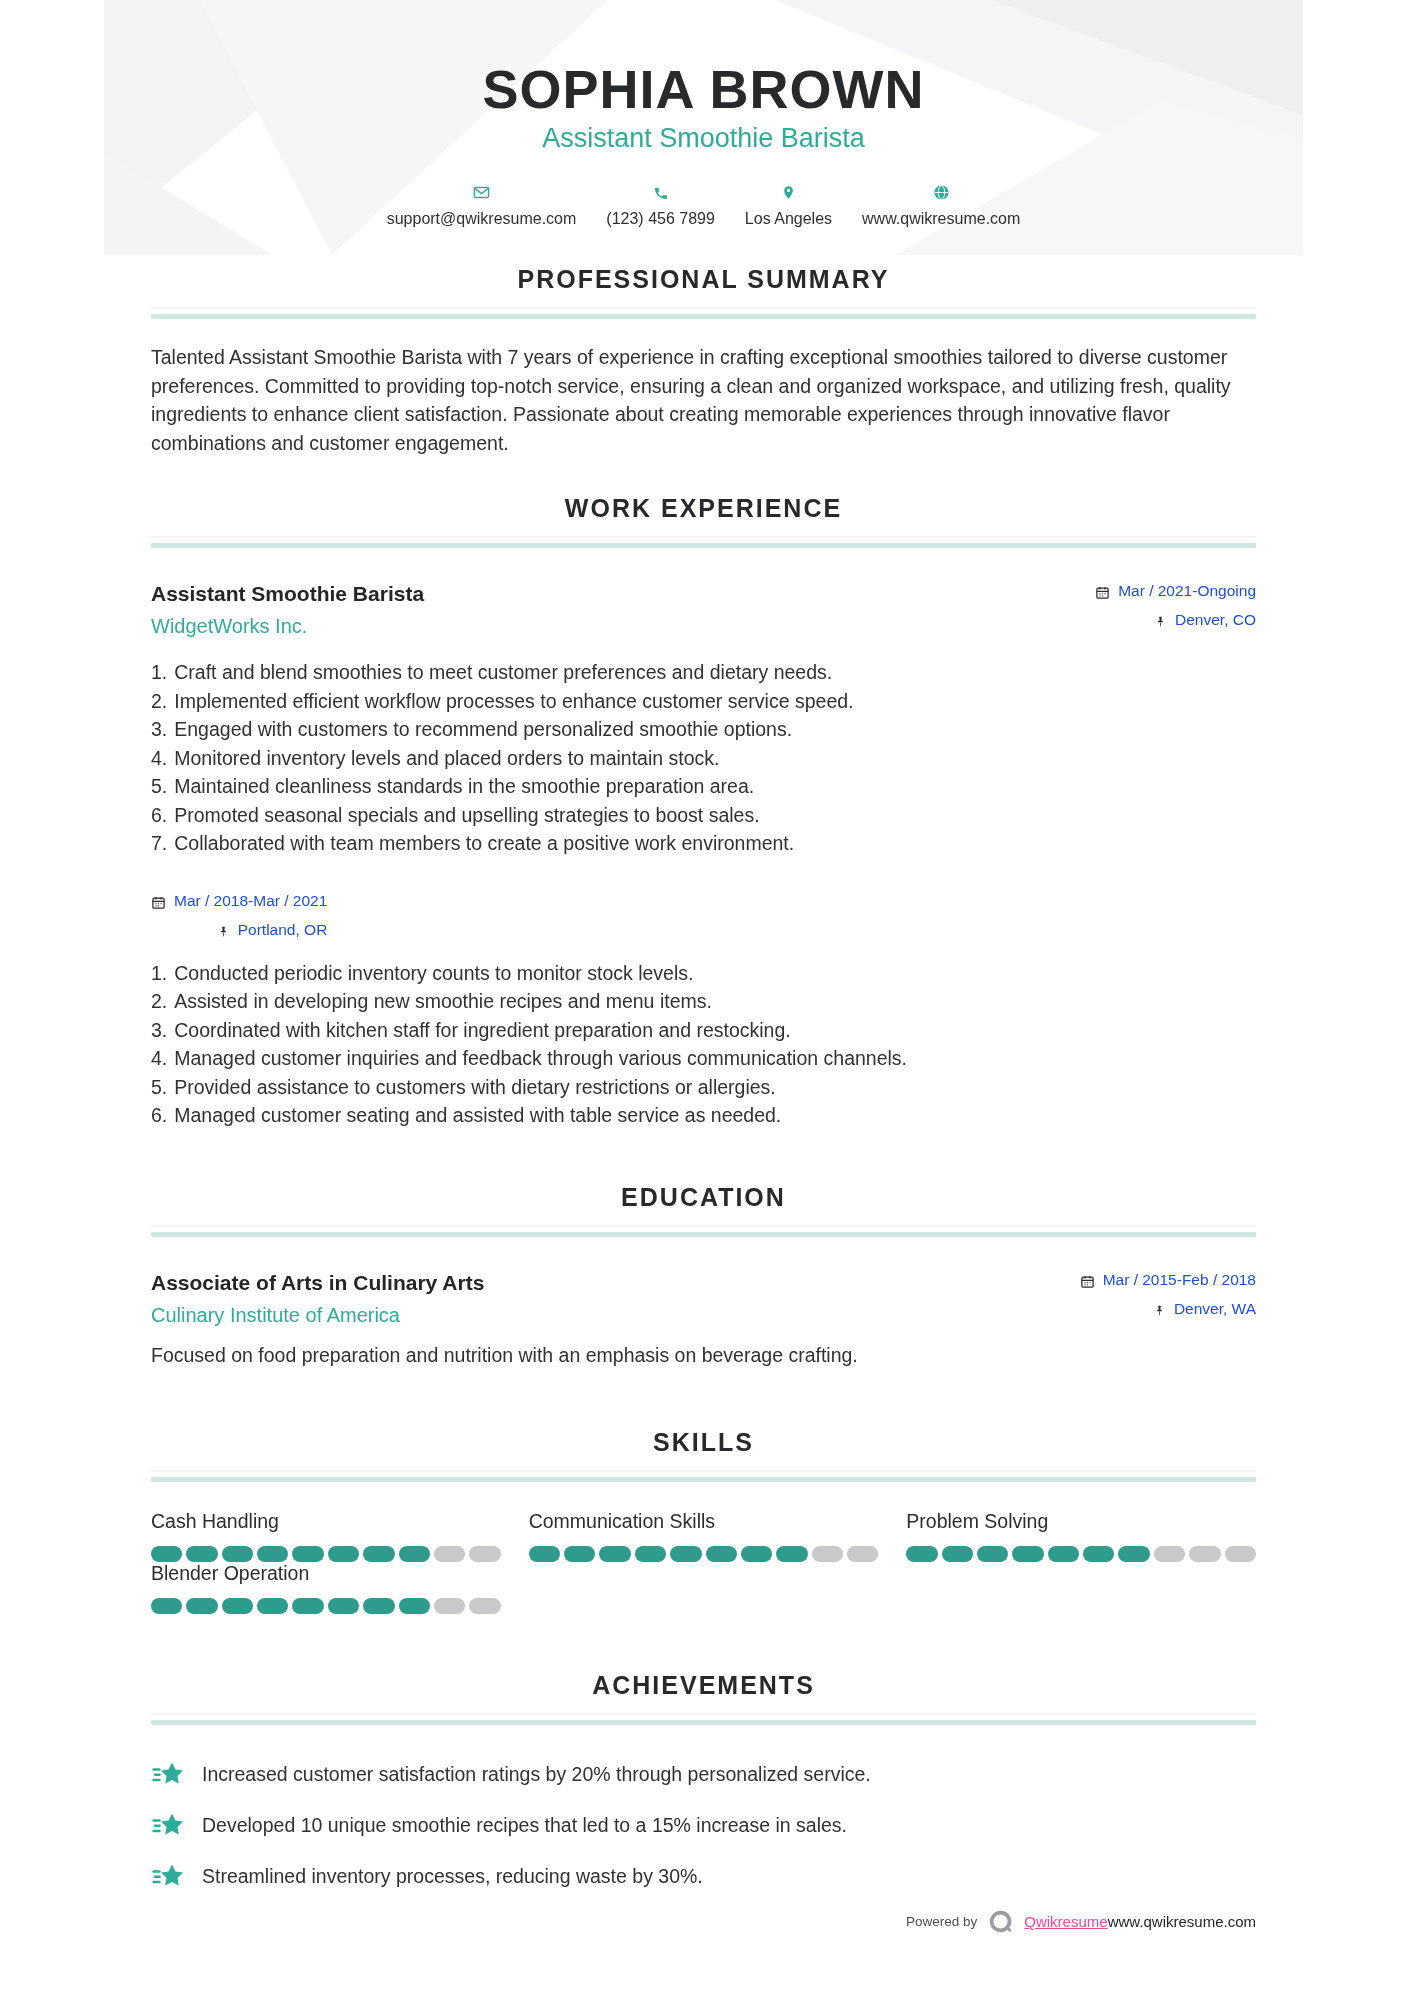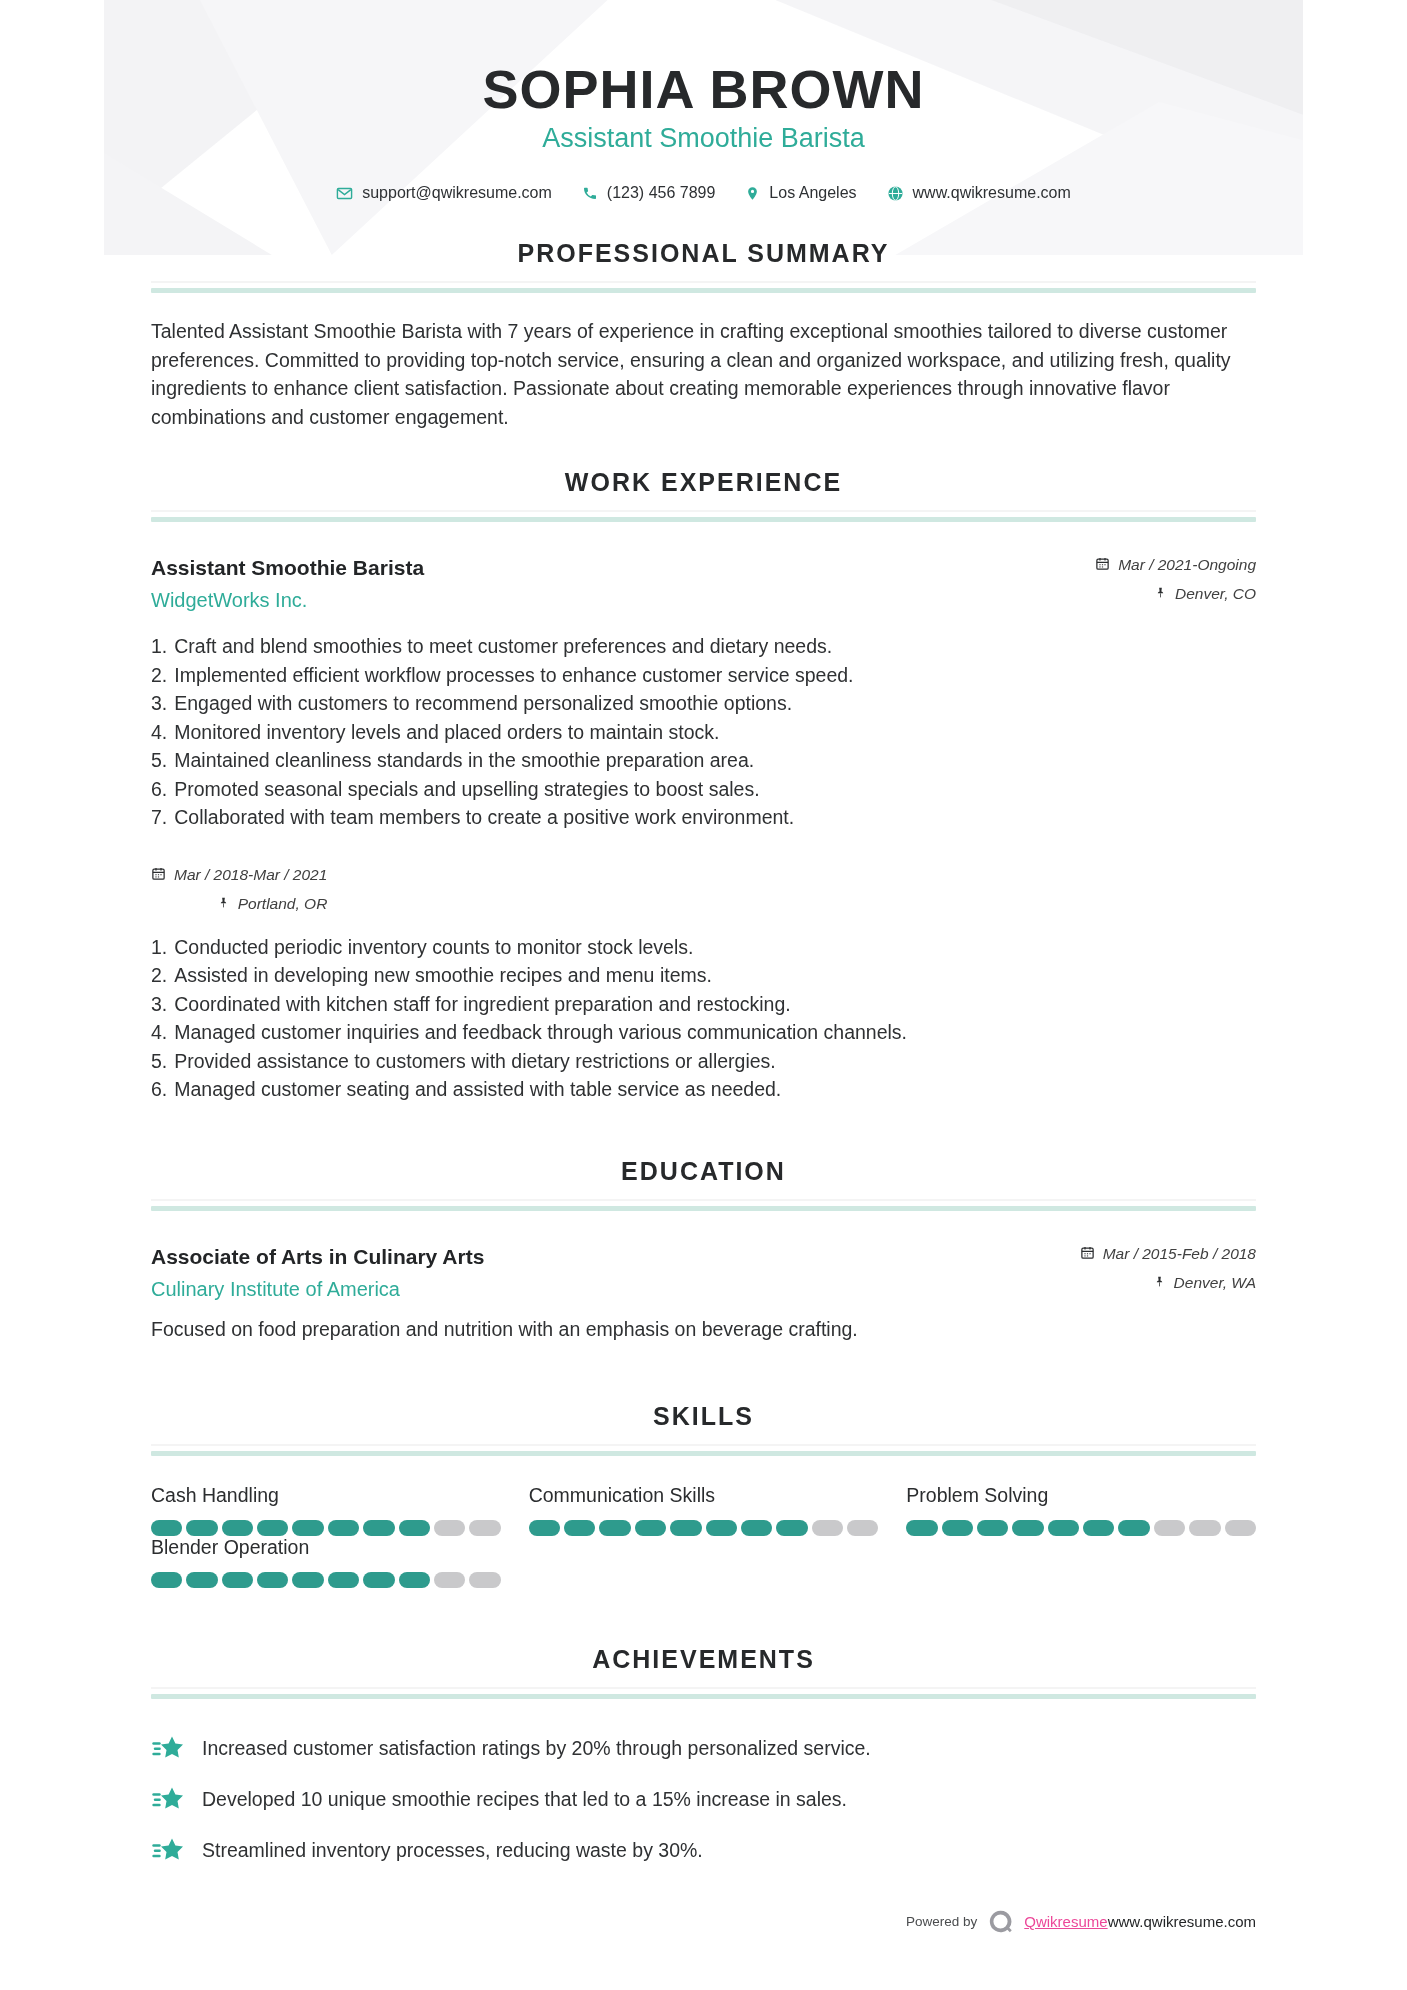--- a/index.html
+++ b/index.html
@@ -23,39 +23,39 @@
   .hb2{background:#f6f6f8;clip-path:polygon(8% 0,42% 0,19% 100%);}
   .hb3{background:#f1f1f4;clip-path:polygon(56% 0,100% 0,100% 85%);opacity:.7;}
   .hb4{background:#e9e9ec;clip-path:polygon(74% 0,100% 0,100% 45%);opacity:.55;}
   .hb5{background:#f7f7f9;clip-path:polygon(100% 55%,100% 100%,66% 100%,88% 40%);}
   .hb6{background:#f4f4f6;clip-path:polygon(0 60%,14% 100%,0 100%);}
 
   header{position:relative;text-align:center;padding-top:60px;}
   h1{font-size:54px;font-weight:800;letter-spacing:1px;color:var(--dark);line-height:58px;}
   .subtitle{font-size:27px;color:var(--accent);font-weight:500;margin-top:5px;}
   .contact{margin-top:30px;display:flex;justify-content:center;align-items:center;gap:30px;font-size:16px;color:#2E3134;}
-  .c-item{display:flex;align-items:center;gap:9px;}
+  .c-item{display:flex;align-items:center;gap:9px;flex-direction:column;}
   .c-item svg{display:block;}
 
   .content{padding:0 47px;position:relative;}
 
   h2{font-size:25px;font-weight:700;letter-spacing:2px;color:var(--dark);text-align:center;line-height:30px;}
   .divider{margin-top:13px;border-top:2px solid #f4f4f4;}
   .divider::after{content:"";display:block;height:5px;background:var(--mint);margin-top:5px;border-radius:1px;}
 
   .sec-summary{margin-top:36px;}
   .summary-text{margin-top:24px;font-size:19.5px;line-height:28.5px;color:var(--body);}
 
   .sec-work{margin-top:36px;}
   .entry{margin-top:34px;}
   .entry-head{display:flex;justify-content:space-between;align-items:flex-start;}
   .job-title{font-size:21px;font-weight:700;color:#232527;}
   .company{font-size:20px;color:var(--accent);margin-top:9px;}
   .entry-meta{text-align:right;}
-  .meta-row{display:flex;justify-content:flex-end;align-items:flex-start;gap:8px;font-size:15.5px;color:#404040;font-style:italic;}
+  .meta-row{display:flex;justify-content:flex-end;align-items:flex-end;gap:8px;font-size:15.5px;color:#1d4ed8;}
   .meta-row + .meta-row{margin-top:11px;}
   .meta-row svg{display:block;}
   ol.bullets{margin-top:20px;list-style:none;}
   ol.bullets li{font-size:19.5px;line-height:28.5px;color:var(--body);}
   ol.bullets .num{margin-right:7px;}
 
   .sec-edu{margin-top:52px;}
   .edu-desc{margin-top:14px;font-size:19.5px;line-height:28px;color:var(--body);}
 
   .sec-skills{margin-top:58px;}

